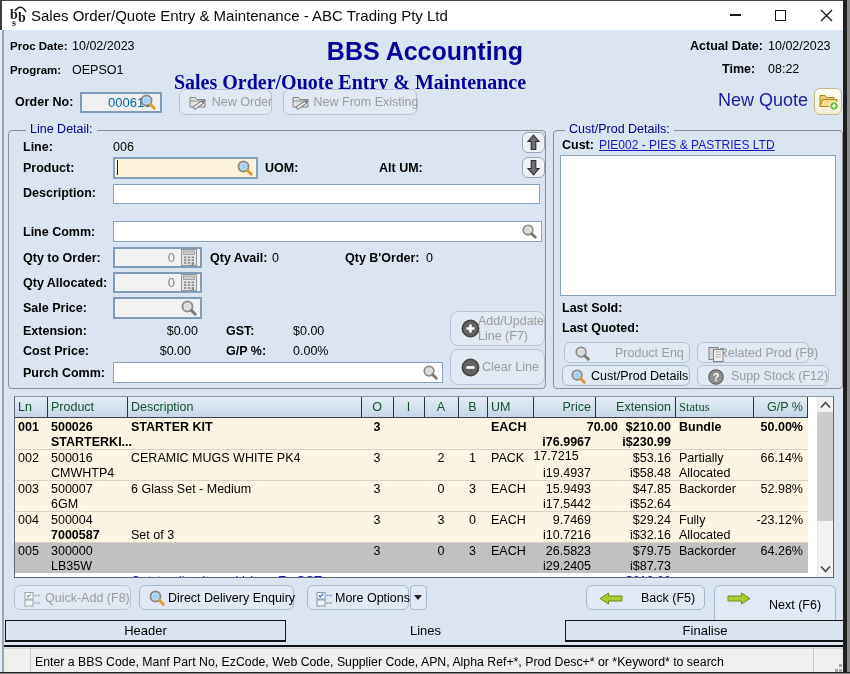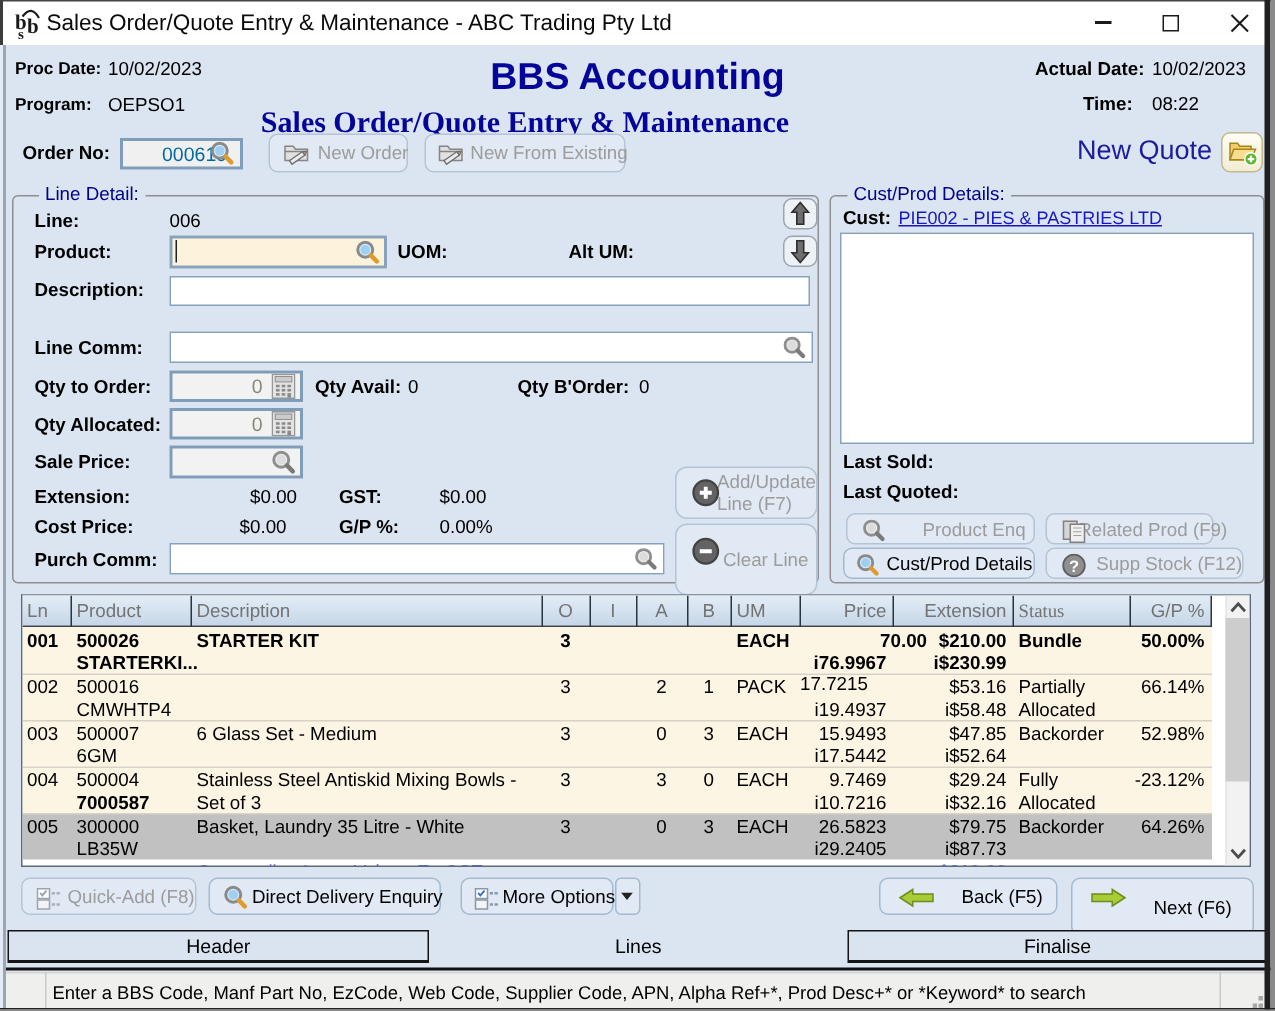--- a/index.html
+++ b/index.html
@@ -7,21 +7,21 @@
 .abs { position:absolute; }
 .b { font-weight:bold; }
 .lbl { position:absolute; font-size:12.5px; font-weight:bold; color:#000; white-space:nowrap; }
 .val { position:absolute; font-size:12.5px; color:#000; white-space:nowrap; }
 .inp { position:absolute; background:#fff; border:1px solid #86a2bd; }
 .inp2 { position:absolute; background:#f2f2f2; border:2px solid #7f9db9; }
 .btn { position:absolute; background:#e0e9f4; border:1px solid #a4b9ce; border-radius:6px; font-size:12.5px; color:#000; display:flex; align-items:center; justify-content:center; white-space:nowrap; }
 .btn.dis { color:#9c9c9c; border-color:#b4c4d6; }
 .grp { position:absolute; border:1px solid #8f8f8f; border-radius:4px; }
 .gtitle { position:absolute; top:-8px; font-size:12.5px; color:#00008b; background:#dbe5f1; padding:0 4px; white-space:nowrap; }
-.hcell { position:absolute; top:0; font-size:12.5px; color:#737373; white-space:nowrap; line-height:21px; }
+.hcell { position:absolute; top:0; font-size:12.5px; color:#14532d; white-space:nowrap; line-height:21px; }
 .tc { position:absolute; font-size:12.5px; line-height:14px; color:#000; white-space:nowrap; }
 .sep { position:absolute; top:0; width:1px; height:21px; background:#2a3340; }
 </style></head>
 <body>
 
 <div class="abs" style="left:0;top:0;width:850px;height:30px;background:#fff;"></div>
 <div class="abs" id="winicon" style="left:10px;top:6px;width:18px;height:18px;"><svg width="20" height="20" viewBox="0 0 20 20">
       <text x="0" y="13" font-family="Liberation Serif" font-size="14" font-weight="bold" fill="#1a1a1a">b</text>
       <text x="8" y="16" font-family="Liberation Serif" font-size="14" font-weight="bold" fill="#1a1a1a">b</text>
       <text x="2" y="20" font-family="Liberation Serif" font-size="10" font-weight="bold" fill="#1a1a1a">s</text>
@@ -188,21 +188,21 @@
     <path d="M6.5,16 L12,9.5 L8.8,9.5 L8.8,1.5 L4.2,1.5 L4.2,9.5 L1,9.5 Z" fill="#6e6e6e" stroke="#2e2e2e" stroke-width="1.1"></path>
   </svg>
 
 <div class="btn dis" style="left:450px;top:311px;width:95px;height:35px;border-radius:8px;flex-direction:column;line-height:15px;">
   <span class="abs" id="cplus" style="left:10px;top:7px;width:21px;height:21px;"><svg width="19" height="19">
         <circle cx="9.5" cy="9.5" r="8.2" fill="#636363" stroke="#424242" stroke-width="1.5"></circle>
         <path d="M5.5,9.5 L13.5,9.5 M9.5,5.5 L9.5,13.5" stroke="#fff" stroke-width="2.6"></path>
       </svg></span>
   <span style="margin-left:27px;margin-right:auto;">Add/Update<br>Line (F7)</span>
   </div>
-<div class="btn dis" style="left:450px;top:349px;width:95px;height:48px;border-radius:8px;">
+<div class="btn dis" style="left:450px;top:349px;width:95px;height:36px;border-radius:8px;">
   <span class="abs" id="cminus" style="left:10px;top:8px;width:21px;height:21px;"><svg width="19" height="19">
         <circle cx="9.5" cy="9.5" r="8.2" fill="#636363" stroke="#424242" stroke-width="1.5"></circle>
         <path d="M5.5,9.5 L13.5,9.5" stroke="#fff" stroke-width="2.6"></path>
       </svg></span>
   <span style="margin-left:31px;margin-right:auto;">Clear Line</span>
   </div>
 
 <div class="grp" style="left:553px;top:130px;width:290px;height:259px;"></div>
 <div class="gtitle" style="left:565px;top:122px;">Cust/Prod Details:</div>
 <div class="lbl" style="left:562px;top:138px;">Cust:</div>
@@ -285,20 +285,21 @@
 <div class="tc" style="left:476px;top:23px;font-weight:bold;">EACH</div>
 <div class="tc" style="left:506px;top:23px;width:70px;text-align:right;font-weight:bold;margin-left:27px;">70.00</div>
 <div class="tc" style="left:506px;top:38px;width:70px;text-align:right;font-weight:bold;">i76.9967</div>
 <div class="tc" style="left:580px;top:23px;width:76px;text-align:right;font-weight:bold;">$210.00</div>
 <div class="tc" style="left:580px;top:38px;width:76px;text-align:right;font-weight:bold;">i$230.99</div>
 <div class="tc" style="left:664px;top:23px;font-weight:bold;">Bundle</div>
 <div class="tc" style="left:728px;top:23px;width:60px;text-align:right;font-weight:bold;">50.00%</div>
 <div class="tc" style="left:3px;top:54px;">002</div>
 <div class="tc" style="left:36px;top:54px;">500016</div>
 <div class="tc" style="left:36px;top:69px;">CMWHTP4</div>
+<div class="tc" style="left:116px;top:54px;">CERAMIC MUGS WHITE PK4</div>
 <div class="tc" style="left:346px;top:54px;width:32px;text-align:center;">3</div>
 <div class="tc" style="left:409px;top:54px;width:34px;text-align:center;">2</div>
 <div class="tc" style="left:443px;top:54px;width:29px;text-align:center;">1</div>
 <div class="tc" style="left:476px;top:54px;">PACK</div>
 <div class="tc" style="left:506px;top:52px;width:70px;text-align:center;">17.7215</div>
 <div class="tc" style="left:506px;top:69px;width:70px;text-align:right;">i19.4937</div>
 <div class="tc" style="left:580px;top:54px;width:76px;text-align:right;">$53.16</div>
 <div class="tc" style="left:580px;top:69px;width:76px;text-align:right;">i$58.48</div>
 <div class="tc" style="left:664px;top:54px;">Partially</div>
 <div class="tc" style="left:664px;top:69px;">Allocated</div>
@@ -313,37 +314,35 @@
 <div class="tc" style="left:476px;top:85px;">EACH</div>
 <div class="tc" style="left:506px;top:85px;width:70px;text-align:right;">15.9493</div>
 <div class="tc" style="left:506px;top:100px;width:70px;text-align:right;">i17.5442</div>
 <div class="tc" style="left:580px;top:85px;width:76px;text-align:right;">$47.85</div>
 <div class="tc" style="left:580px;top:100px;width:76px;text-align:right;">i$52.64</div>
 <div class="tc" style="left:664px;top:85px;">Backorder</div>
 <div class="tc" style="left:728px;top:85px;width:60px;text-align:right;">52.98%</div>
 <div class="tc" style="left:3px;top:116px;">004</div>
 <div class="tc" style="left:36px;top:116px;">500004</div>
 <div class="tc" style="left:36px;top:131px;font-weight:bold;">7000587</div>
-<div class="tc" style="left:116px;top:116px;">Stainless Steel Antiskid Mixing Bowls -</div>
 <div class="tc" style="left:116px;top:131px;">Set of 3</div>
 <div class="tc" style="left:346px;top:116px;width:32px;text-align:center;">3</div>
 <div class="tc" style="left:409px;top:116px;width:34px;text-align:center;">3</div>
 <div class="tc" style="left:443px;top:116px;width:29px;text-align:center;">0</div>
 <div class="tc" style="left:476px;top:116px;">EACH</div>
 <div class="tc" style="left:506px;top:116px;width:70px;text-align:right;">9.7469</div>
 <div class="tc" style="left:506px;top:131px;width:70px;text-align:right;">i10.7216</div>
 <div class="tc" style="left:580px;top:116px;width:76px;text-align:right;">$29.24</div>
 <div class="tc" style="left:580px;top:131px;width:76px;text-align:right;">i$32.16</div>
 <div class="tc" style="left:664px;top:116px;">Fully</div>
 <div class="tc" style="left:664px;top:131px;">Allocated</div>
 <div class="tc" style="left:728px;top:116px;width:60px;text-align:right;">-23.12%</div>
 <div class="tc" style="left:3px;top:147px;">005</div>
 <div class="tc" style="left:36px;top:147px;">300000</div>
 <div class="tc" style="left:36px;top:162px;">LB35W</div>
-<div class="tc" style="left:116px;top:147px;">Basket, Laundry 35 Litre - White</div>
 <div class="tc" style="left:346px;top:147px;width:32px;text-align:center;">3</div>
 <div class="tc" style="left:409px;top:147px;width:34px;text-align:center;">0</div>
 <div class="tc" style="left:443px;top:147px;width:29px;text-align:center;">3</div>
 <div class="tc" style="left:476px;top:147px;">EACH</div>
 <div class="tc" style="left:506px;top:147px;width:70px;text-align:right;">26.5823</div>
 <div class="tc" style="left:506px;top:162px;width:70px;text-align:right;">i29.2405</div>
 <div class="tc" style="left:580px;top:147px;width:76px;text-align:right;">$79.75</div>
 <div class="tc" style="left:580px;top:162px;width:76px;text-align:right;">i$87.73</div>
 <div class="tc" style="left:664px;top:147px;">Backorder</div>
 <div class="tc" style="left:728px;top:147px;width:60px;text-align:right;">64.26%</div>

